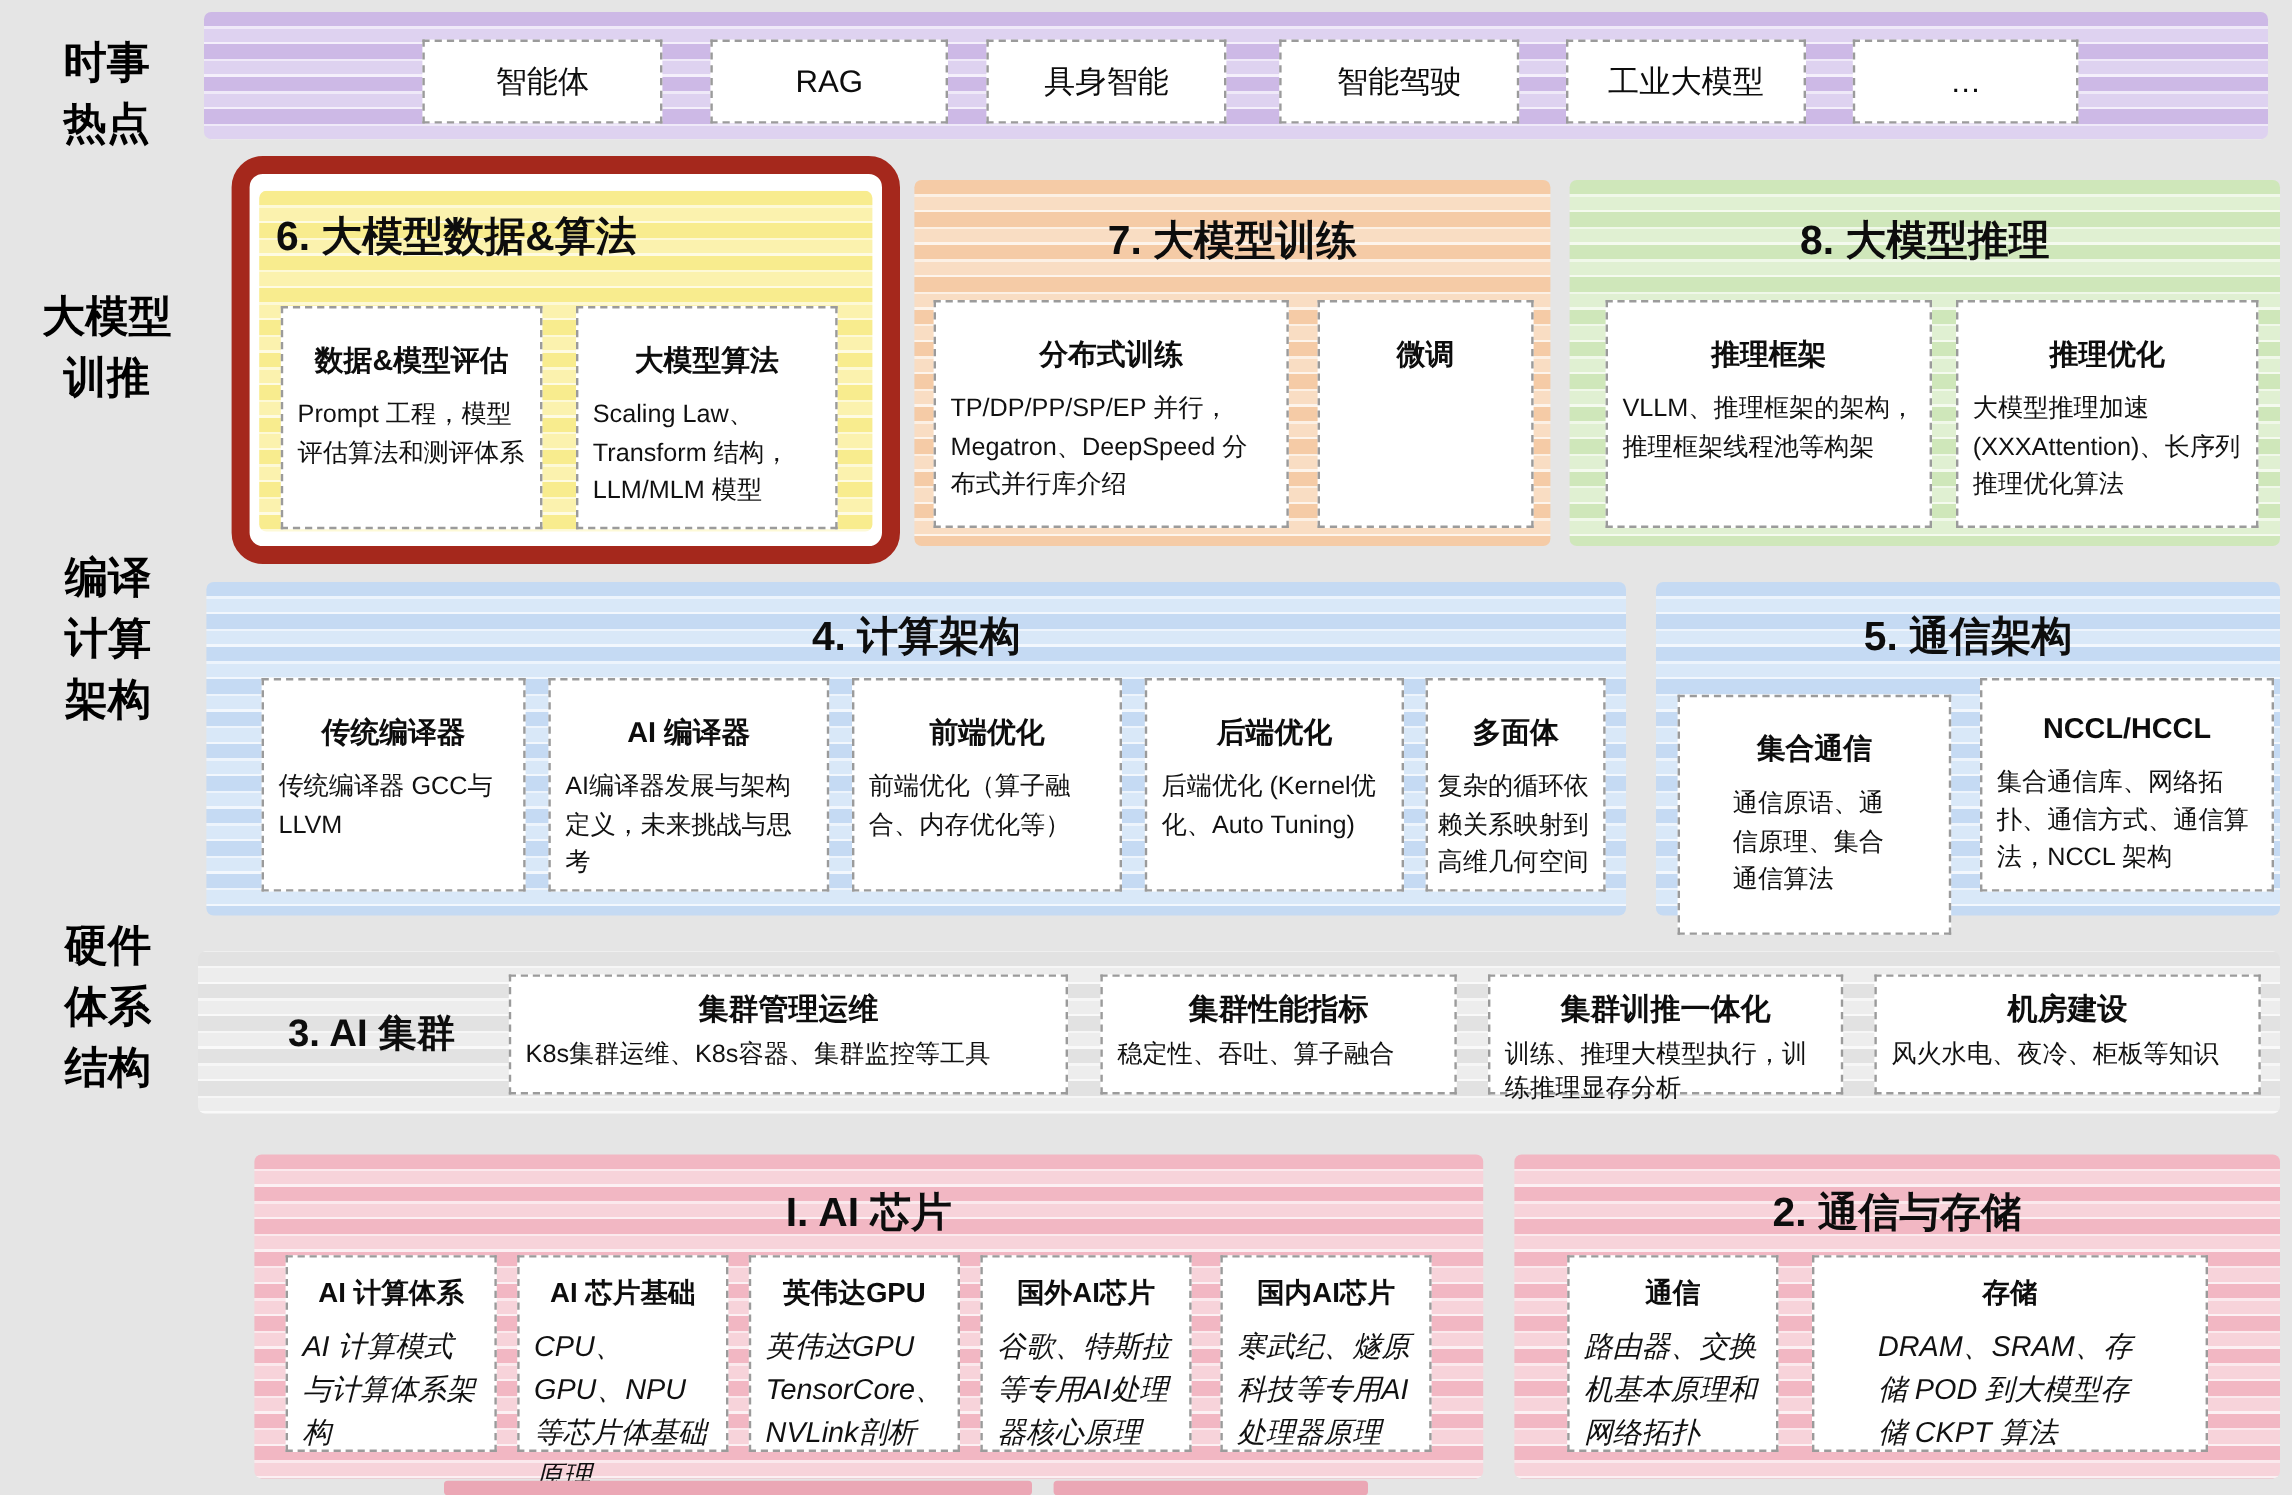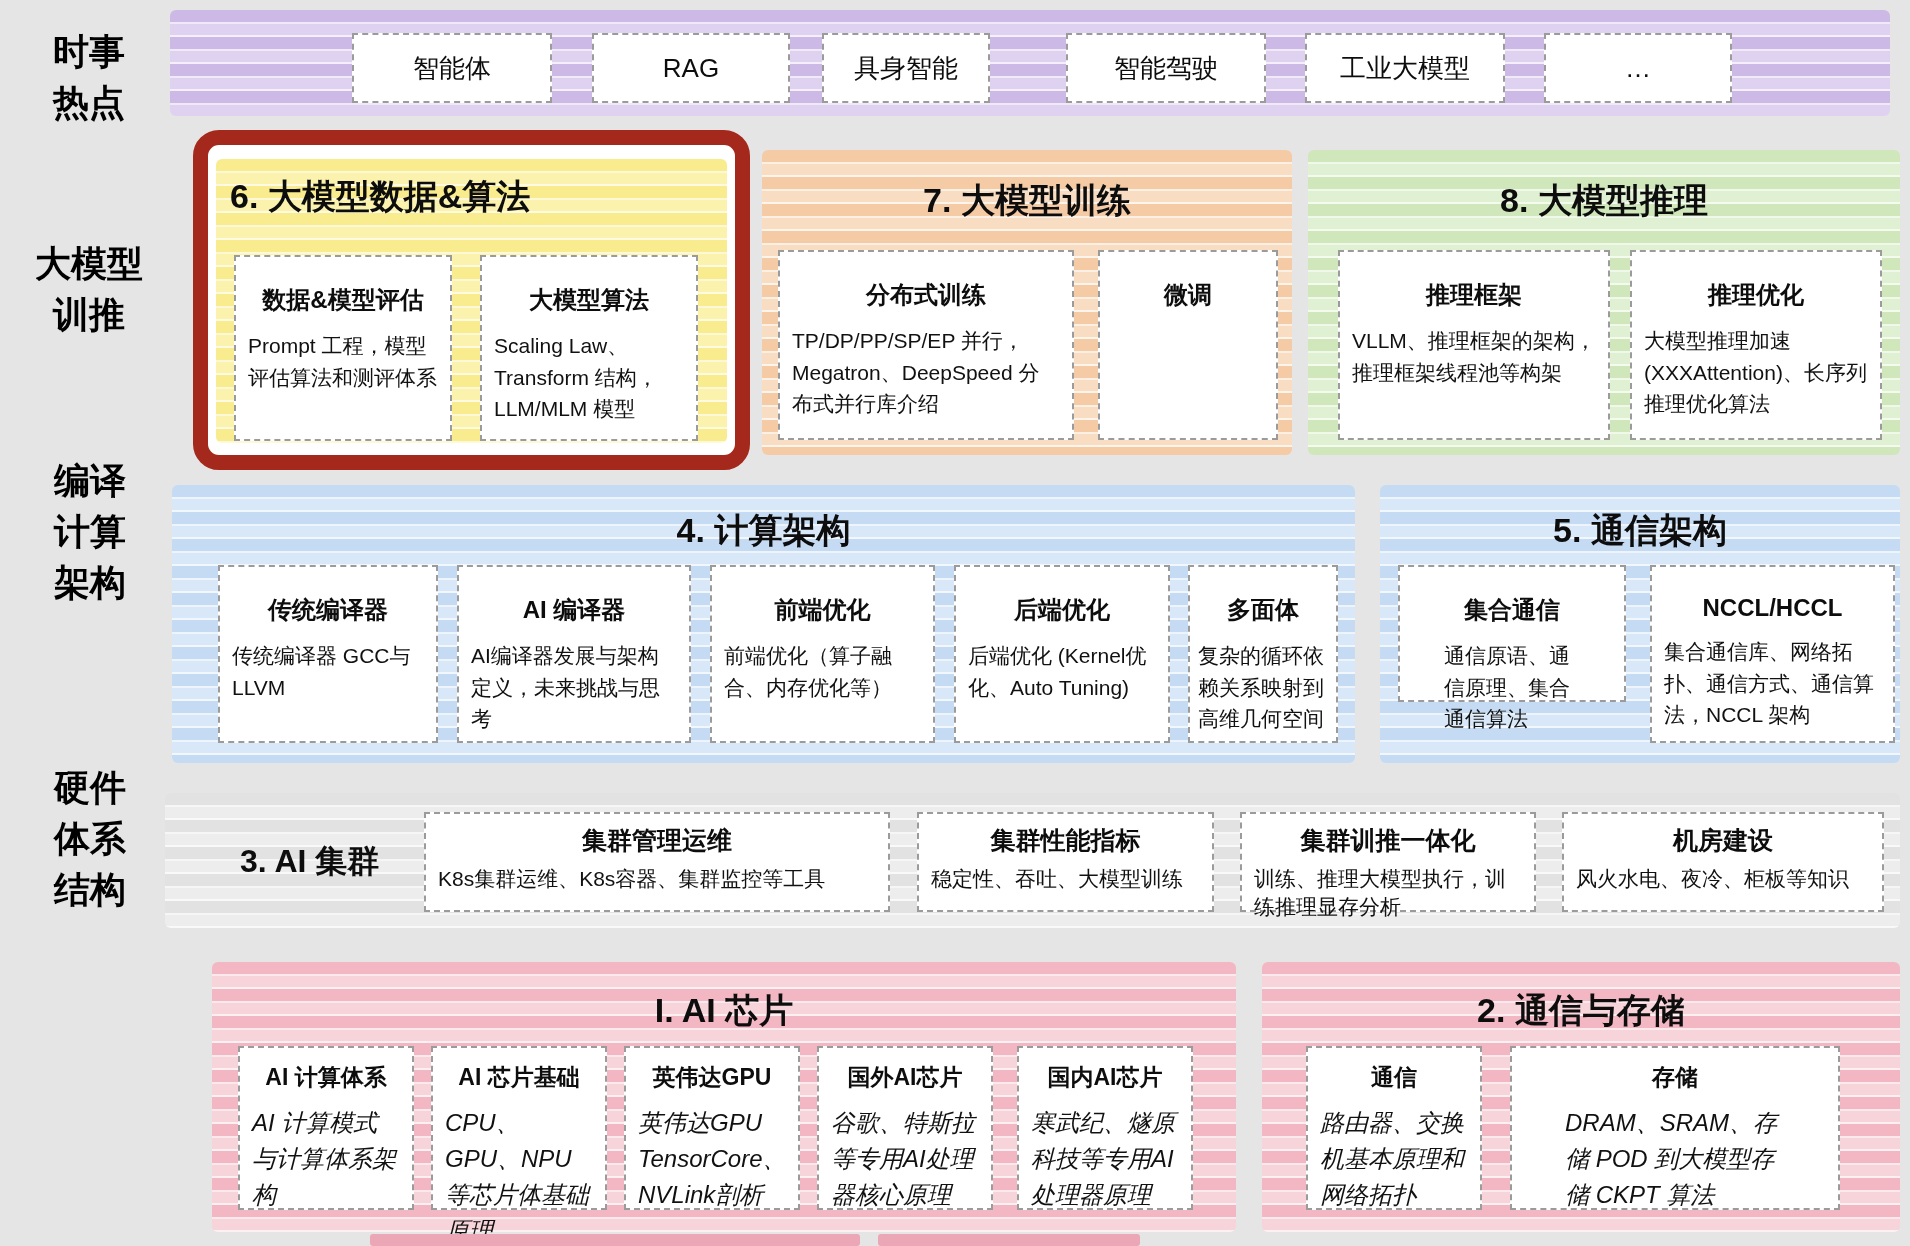--- a/index.html
+++ b/index.html
@@ -43,21 +43,21 @@
   <div class="side-label" style="left:50px;top:455px;width:80px">编译
 计算
 架构</div>
   <div class="side-label" style="left:46px;top:762px;width:88px">硬件
 体系
 结构</div>
 
   <div class="band stripes-purple" style="left:170px;top:10px;width:1720px;height:106px"></div>
   <div class="tbox" style="left:352px;width:200px">智能体</div>
   <div class="tbox" style="left:592px;width:198px">RAG</div>
-  <div class="tbox" style="left:822px;width:168px">具身智能</div>
+  <div class="tbox" style="left:822px;width:200px">具身智能</div>
   <div class="tbox" style="left:1066px;width:200px">智能驾驶</div>
   <div class="tbox" style="left:1305px;width:200px">工业大模型</div>
   <div class="tbox" style="left:1544px;width:188px">…</div>
 
   <div class="red-frame" style="left:193px;top:130px;width:557px;height:340px">
     <div class="inner stripes-yellow"></div>
   </div>
   <div class="band-title" style="left:230px;top:174px;text-align:left">6. 大模型数据&amp;算法</div>
   <div class="wbox" style="left:234px;top:255px;width:218px;height:186px">
     <div class="bt">数据&amp;模型评估</div>
@@ -107,38 +107,38 @@
     <div class="bt">后端优化</div>
     <div class="bb">后端优化 (Kernel优化、Auto Tuning)</div>
   </div>
   <div class="wbox" style="left:1188px;top:565px;width:150px;height:178px;padding:10px 8px">
     <div class="bt">多面体</div>
     <div class="bb">复杂的循环依赖关系映射到高维几何空间</div>
   </div>
 
   <div class="band stripes-blue" style="left:1380px;top:485px;width:520px;height:278px"></div>
   <div class="band-title" style="left:1380px;top:508px;width:520px">5. 通信架构</div>
-  <div class="wbox" style="left:1398px;top:565px;width:228px;height:137px">
+  <div class="wbox" style="left:1398px;top:579px;width:228px;height:200px">
     <div class="bt">集合通信</div>
     <div class="bb" style="padding:0 32px">通信原语、通信原理、集合通信算法</div>
   </div>
   <div class="wbox" style="left:1650px;top:565px;width:245px;height:178px">
     <div class="bt">NCCL/HCCL</div>
     <div class="bb">集合通信库、网络拓扑、通信方式、通信算法，NCCL 架构</div>
   </div>
 
   <div class="band stripes-gray" style="left:165px;top:793px;width:1735px;height:135px"></div>
   <div class="band-title" style="left:240px;top:840px;font-size:32px">3. AI 集群</div>
   <div class="wbox wbox4" style="left:424px;top:812px;width:466px;height:100px">
     <div class="bt">集群管理运维</div>
     <div class="bb">K8s集群运维、K8s容器、集群监控等工具</div>
   </div>
   <div class="wbox wbox4" style="left:917px;top:812px;width:297px;height:100px">
     <div class="bt">集群性能指标</div>
-    <div class="bb">稳定性、吞吐、大模型训练</div>
+    <div class="bb">稳定性、吞吐、算子融合</div>
   </div>
   <div class="wbox wbox4" style="left:1240px;top:812px;width:296px;height:100px">
     <div class="bt">集群训推一体化</div>
     <div class="bb" style="text-align:left">训练、推理大模型执行，训练推理显存分析</div>
   </div>
   <div class="wbox wbox4" style="left:1562px;top:812px;width:322px;height:100px">
     <div class="bt">机房建设</div>
     <div class="bb">风火水电、夜冷、柜板等知识</div>
   </div>
 

